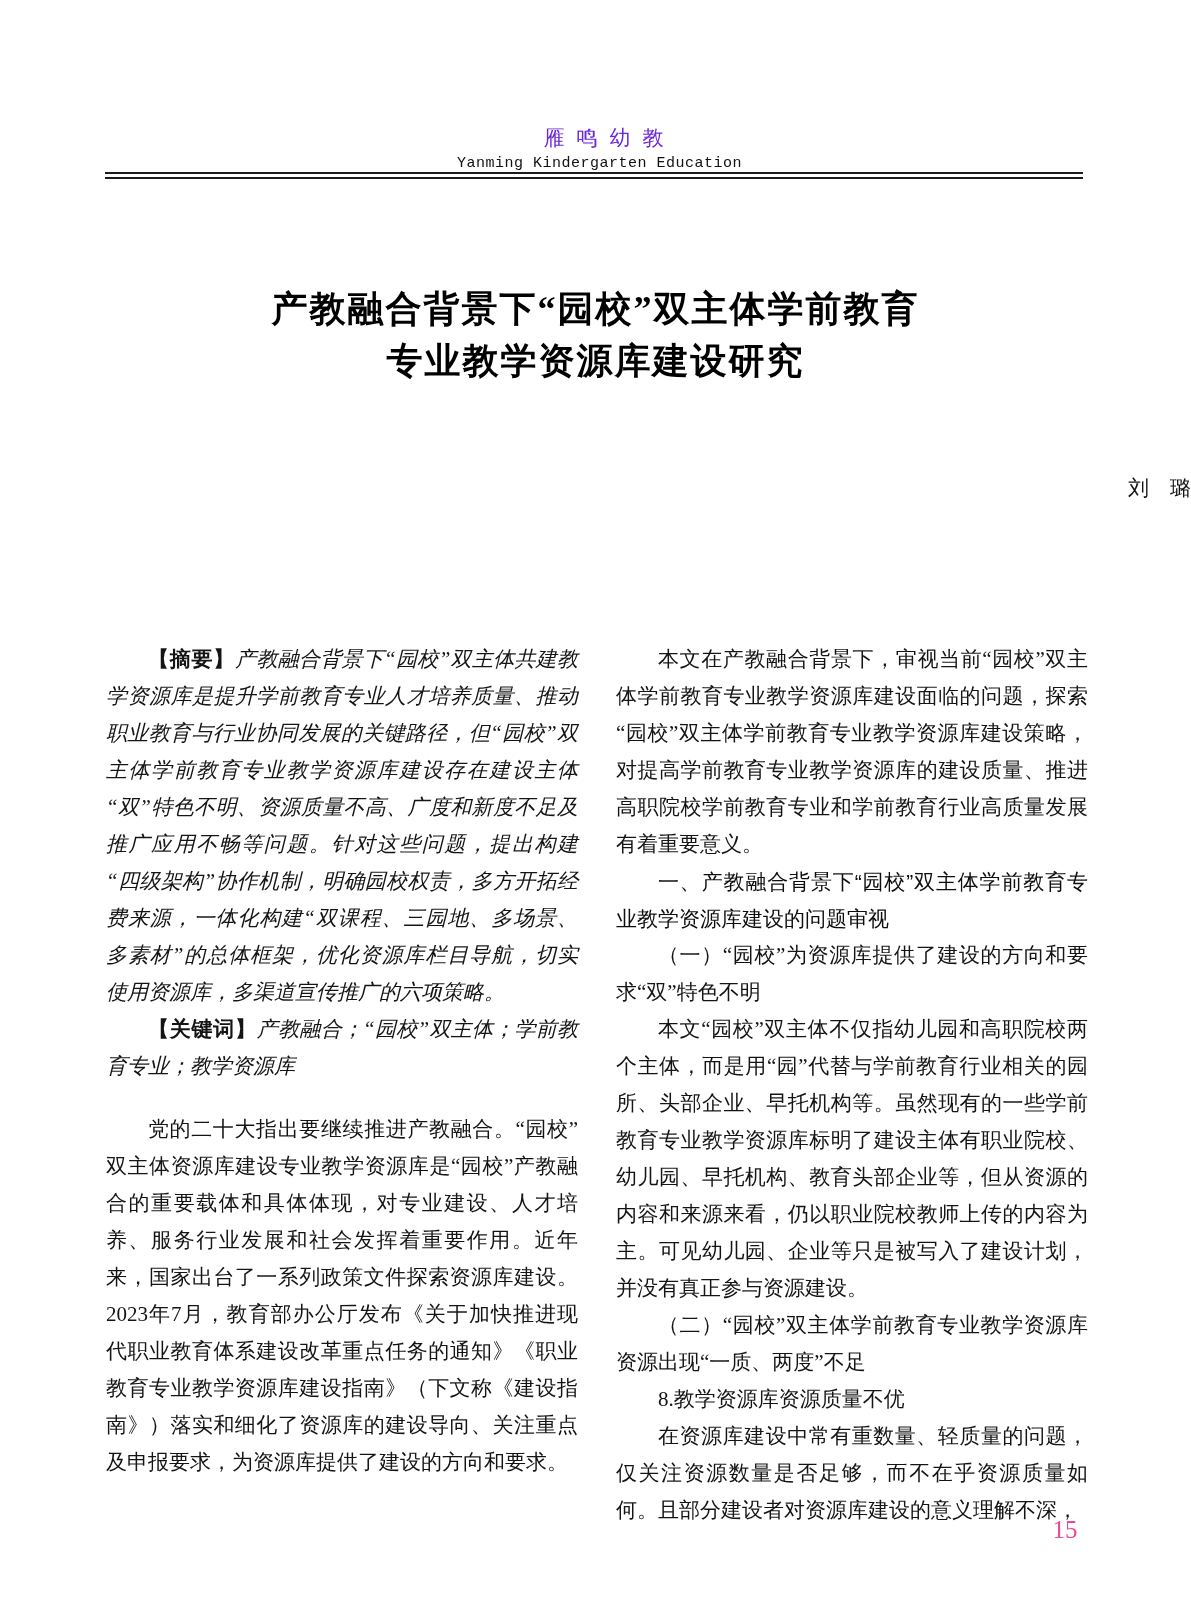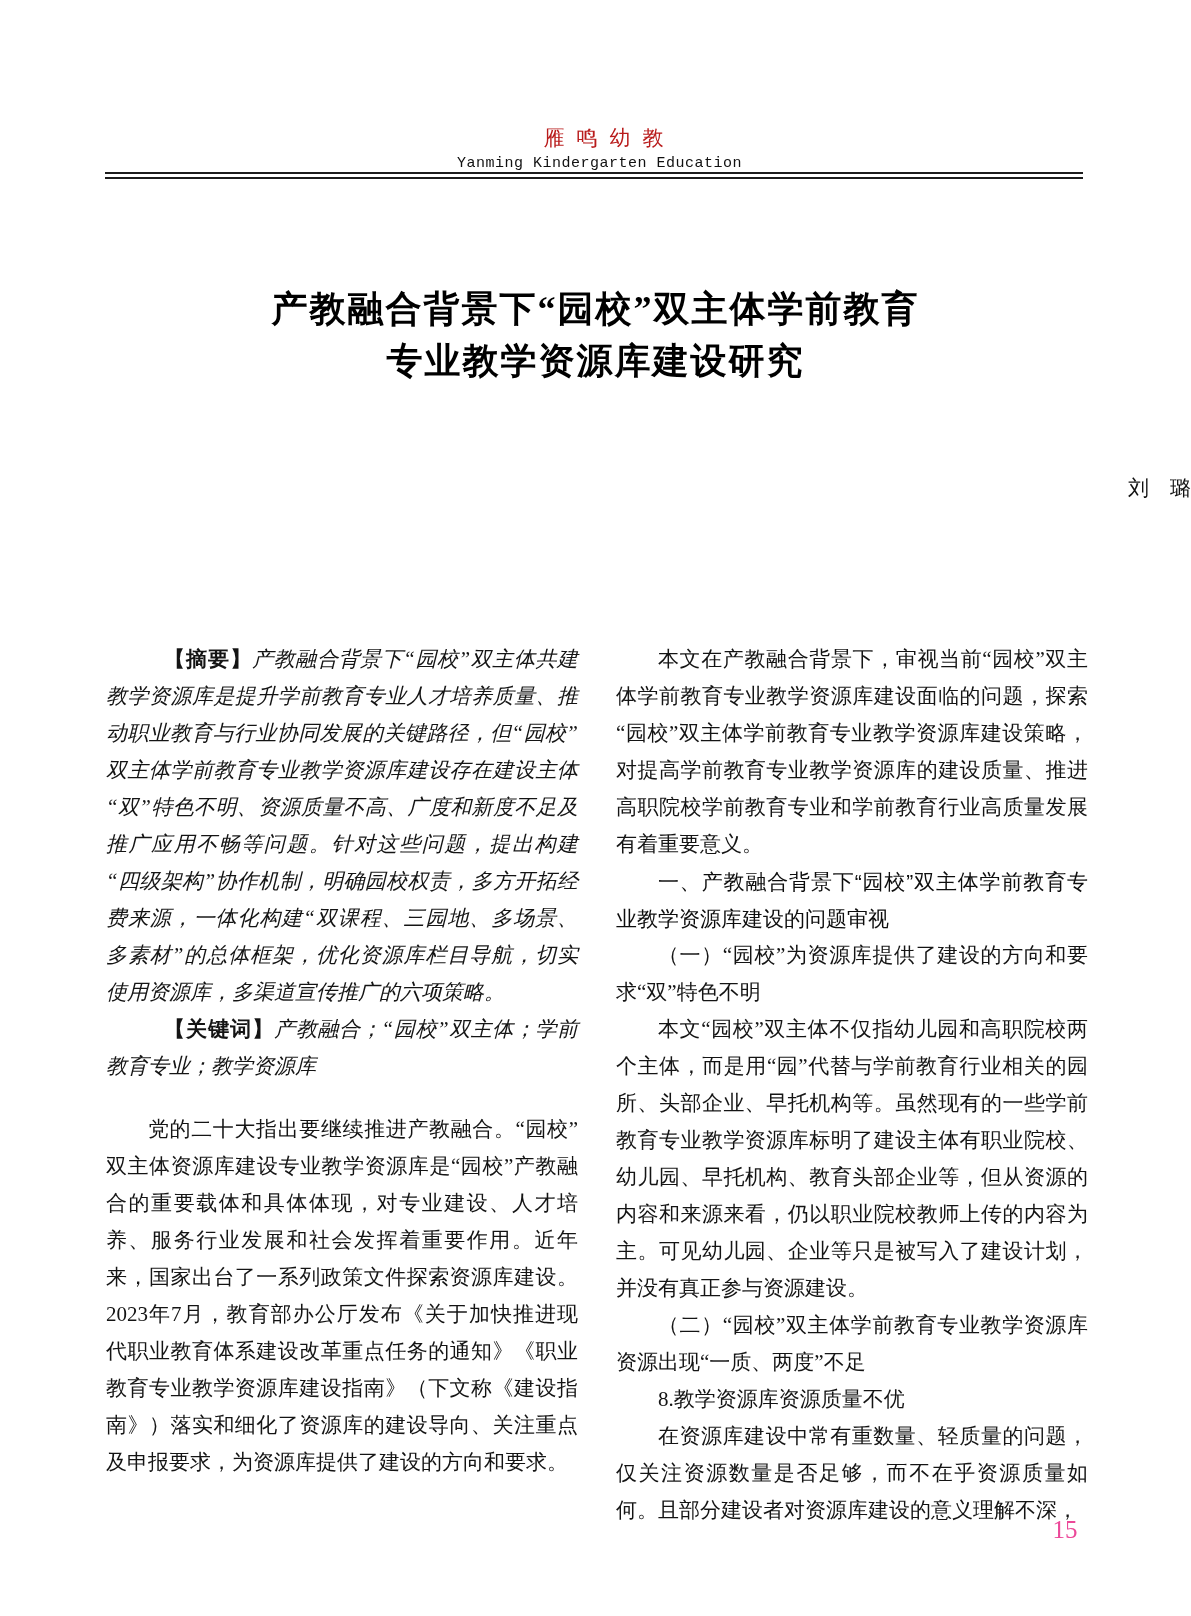--- a/index.html
+++ b/index.html
@@ -22,21 +22,21 @@
     position: absolute;
     top: 124px;
     left: 0;
     width: 100%;
     text-align: center;
   }
   .journal-cn {
     font-size: 21px;
     letter-spacing: 12px;
     padding-left: 28px; 
-    color: #b91c1c;
+    color: #6d28d9;
   }
   .journal-en {
     margin-top: 3px;
     font-family: "Liberation Mono", "DejaVu Sans Mono", monospace;
     font-size: 15px;
     letter-spacing: 0.5px;
     color: #111;
     margin-left: 8px;
   }
   .double-rule {
@@ -87,21 +87,20 @@
   .col-left  { left: 106px; }
   .col-right { left: 616px; }
   .col p { margin: 0; text-indent: 2em; }
 
   
   .kai-block { font-style: italic; }
   .kai-block .label {
     font-style: normal;
     font-weight: bold;
     letter-spacing: 0.5px;
-    margin-left: 16px;
   }
   .first-body { margin-top: 26px !important; }
 
   
   .heading-1 {
     font-family: "Liberation Sans", "DejaVu Sans", sans-serif;
     font-weight: normal;
     color: #0d0d0d;
   }
 

